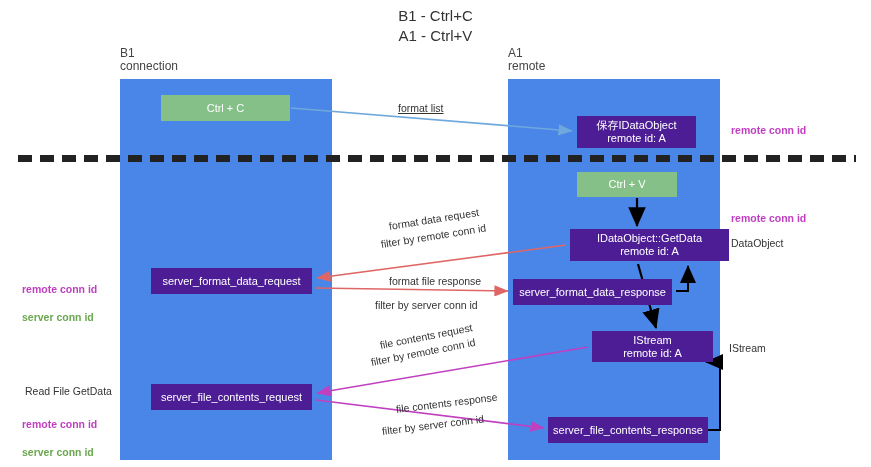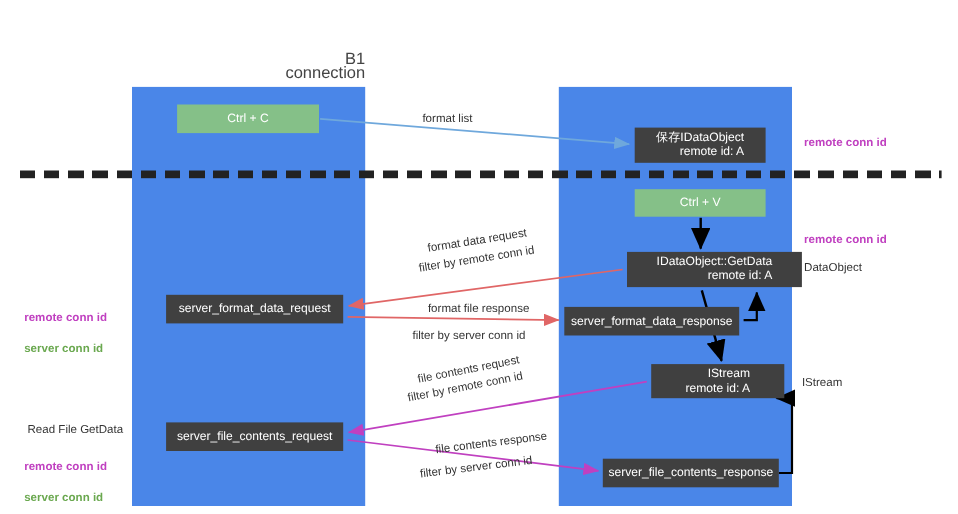--- a/index.html
+++ b/index.html
@@ -16,38 +16,38 @@
   #lane-b1{left:120px;top:79px;width:212px;height:381px;}
   #lane-a1{left:508px;top:79px;width:212px;height:381px;}
 
   
   #diagram-title{
     position:absolute;left:0;top:6px;width:871px;
     text-align:center;font-size:15px;color:#333;line-height:20px;
     white-space:pre-line;
   }
   .lane-head{
-    position:absolute;text-align:right;font-size:15px;color:#444;
+    position:absolute;text-align:left;font-size:12px;color:#444;
     line-height:13px;white-space:pre-line;width:212px;
   }
   #head-b1{left:120px;top:47px;}
   #head-a1{left:508px;top:47px;}
 
   
   .node{
     position:absolute;display:flex;align-items:center;justify-content:center;
     text-align:center;color:#ffffff;font-size:11px;line-height:13px;
     box-sizing:border-box;padding:12px 4px;white-space:pre-line;
   }
   .node.green{background:#85c088;}
-  .node.orange{background:#404040;text-align:right;}
+  .node.orange{background:#4c1d95;}
 
   #n-ctrlc{left:161px;top:95px;width:129px;height:26px;}
   #n-idataobject{left:577px;top:116px;width:119px;height:32px;}
-  #n-ctrlv{left:577px;top:172px;width:119px;height:25px;}
+  #n-ctrlv{left:577px;top:172px;width:100px;height:25px;}
   #n-getdata{left:570px;top:229px;width:159px;height:32px;}
   #n-sfdreq{left:151px;top:268px;width:161px;height:26px;}
   #n-sfdresp{left:513px;top:279px;width:159px;height:26px;}
   #n-istream{left:592px;top:331px;width:121px;height:31px;}
   #n-sfcreq{left:151px;top:384px;width:161px;height:26px;}
   #n-sfcresp{left:548px;top:417px;width:160px;height:26px;}
 
   
   #separator{
     position:absolute;left:18px;top:155px;width:838px;height:7px;
@@ -67,23 +67,27 @@
   .side-lbl.purple{color:#c040c0;font-weight:bold;}
   .side-lbl.plain{color:#333;text-align:center;}
   .two-tone .a{color:#c040c0;font-weight:bold;display:block;}
   .two-tone .b{color:#6aa84f;font-weight:bold;display:block;}
 </style>
 </head>
 <body>
 
 <div id="stage">
 
+  <div id="diagram-title">B1 - Ctrl+C
+A1 - Ctrl+V</div>
 
   <div class="lane-head" id="head-b1">B1
 connection</div>
+  <div class="lane-head" id="head-a1">A1
+remote</div>
 
   <div class="lane" id="lane-b1"></div>
   <div class="lane" id="lane-a1"></div>
 
   <svg id="arrows" viewBox="0 0 871 467">
     <defs>
       <marker id="ah-blue" markerWidth="9" markerHeight="7" refX="8.5" refY="3.5" orient="auto">
         <polygon points="0 0, 9 3.5, 0 7" fill="#6fa8dc"></polygon>
       </marker>
       <marker id="ah-red" markerWidth="9" markerHeight="7" refX="8.5" refY="3.5" orient="auto">
@@ -124,21 +128,21 @@
 remote id: A</div>
   <div class="node orange" id="n-sfdresp">server_format_data_response</div>
   <div class="node orange" id="n-sfdreq">server_format_data_request</div>
   <div class="node orange" id="n-istream">IStream
 remote id: A</div>
   <div class="node orange" id="n-sfcreq">server_file_contents_request</div>
   <div class="node orange" id="n-sfcresp">server_file_contents_response</div>
 
   <div id="separator"></div>
 
-  <div class="lbl" style="left:384px;top:102px;">format list</div>
+  <div class="lbl" style="left:398px;top:102px;text-decoration:underline;">format list</div>
 
   <div class="lbl rot-n9" style="left:389px;top:220px;">format data request</div>
   <div class="lbl rot-n9" style="left:381px;top:238px;">
     <span class="pl">filter by </span><span class="c-purple">remote conn id</span>
   </div>
 
   <div class="lbl" style="left:389px;top:275px;">format file response</div>
   <div class="lbl" style="left:375px;top:299px;">
     <span class="pl">filter by </span><span class="c-green">server conn id</span>
   </div>

